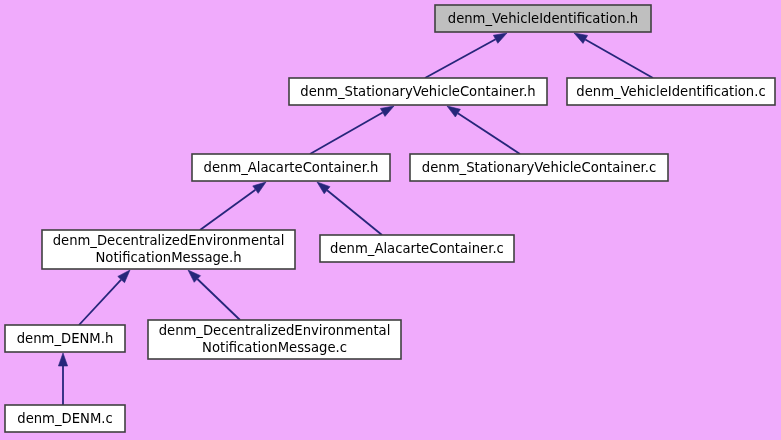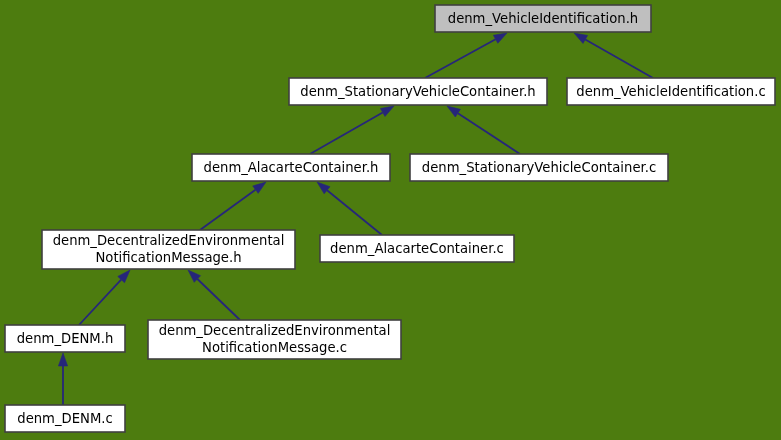--- a/index.html
+++ b/index.html
@@ -4,21 +4,21 @@
 <style>
   html, body {
     margin: 0;
     padding: 0;
     background: #ffffff;
   }
   #graph-root {
     position: relative;
     width: 781px;
     height: 440px;
-    background: #4d7c0f;
+    background: #f0abfc;
     overflow: hidden;
     font-family: "DejaVu Sans", sans-serif;
   }
   #graph-svg {
     position: absolute;
     top: 0;
     left: 0;
     width: 781px;
     height: 440px;
   }

